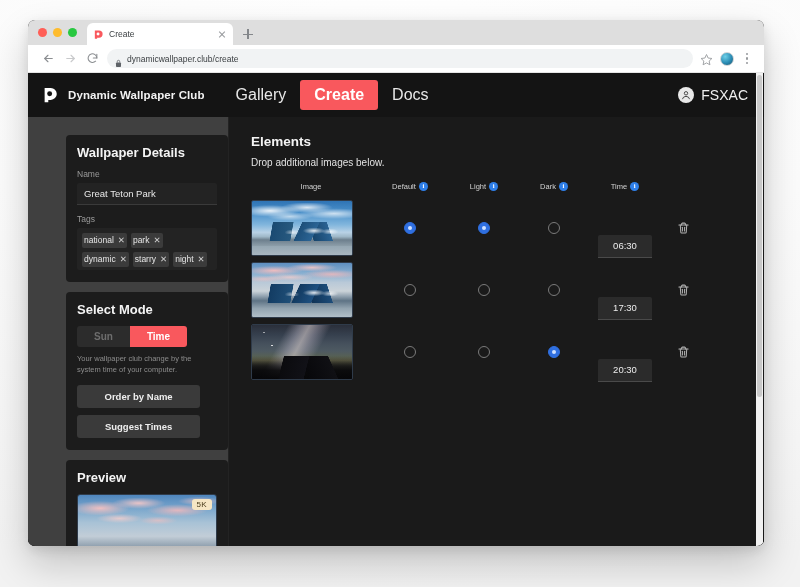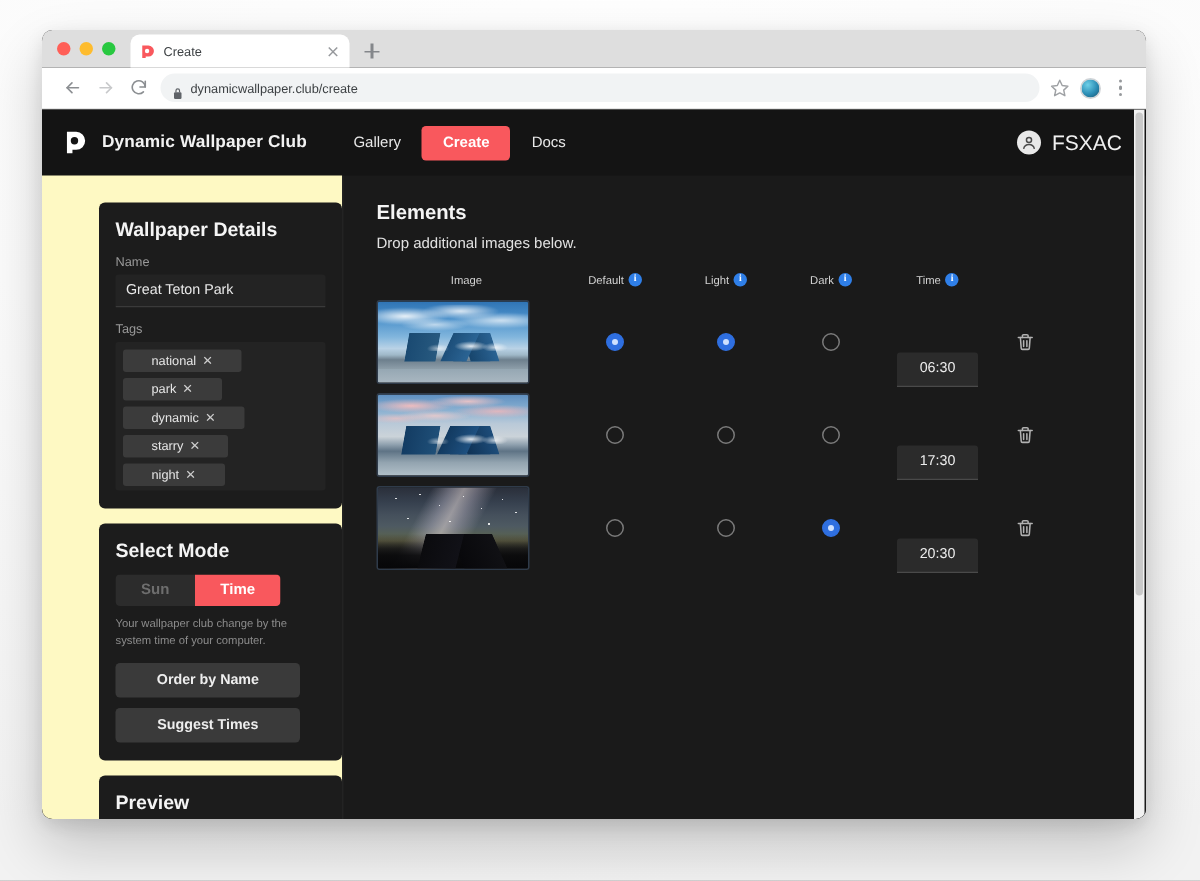--- a/index.html
+++ b/index.html
@@ -175,21 +175,21 @@
   .brand { display: flex; align-items: center; gap: 8px; }
   .brand-logo { width: 18px; height: 18px; flex: 0 0 18px; }
   .brand-name {
     font-size: 11.5px;
     font-weight: bold;
     color: #f2f2f2;
     letter-spacing: .1px;
   }
   .navlinks { display: flex; align-items: center; gap: 4px; margin-left: 21px; }
   .navlink {
-    font-size: 10px;
+    font-size: 16px;
     color: #e8e8e8;
     padding: 5px 10px;
     border-radius: 3px;
     white-space: nowrap;
   }
   .navlink.active {
     background: #f9585d;
     color: #ffffff;
     font-weight: bold;
     padding: 6px 14px;
@@ -204,21 +204,21 @@
 
   
   .content {
     display: flex;
     height: 429px;
   }
   .left-col {
     width: 200px;
     flex: 0 0 200px;
     padding: 18px 0 0 38px;
-    background: #fef9c3;
+    background: #404040;
   }
   .right-col {
     flex: 1 1 auto;
     background: #1a1a1a;
     padding: 17px 0 0 22px;
     border-left: 1px solid #232323;
   }
 
   
   .card {
@@ -261,21 +261,21 @@
     padding: 5px 5px 3px 5px;
     display: flex;
     flex-wrap: wrap;
     gap: 4px;
     min-height: 42px;
     align-content: flex-start;
   }
   .tag {
     background: #3b3b3b;
     border-radius: 2px;
-    padding: 2px 19px;
+    padding: 2px 2px;
     font-size: 8.5px;
     color: #e6e6e6;
     display: inline-flex;
     align-items: center;
     gap: 4px;
     line-height: 1.25;
     height: 15px;
   }
   .tag-x { font-size: 8.5px; color: #cfcfcf; }
 

